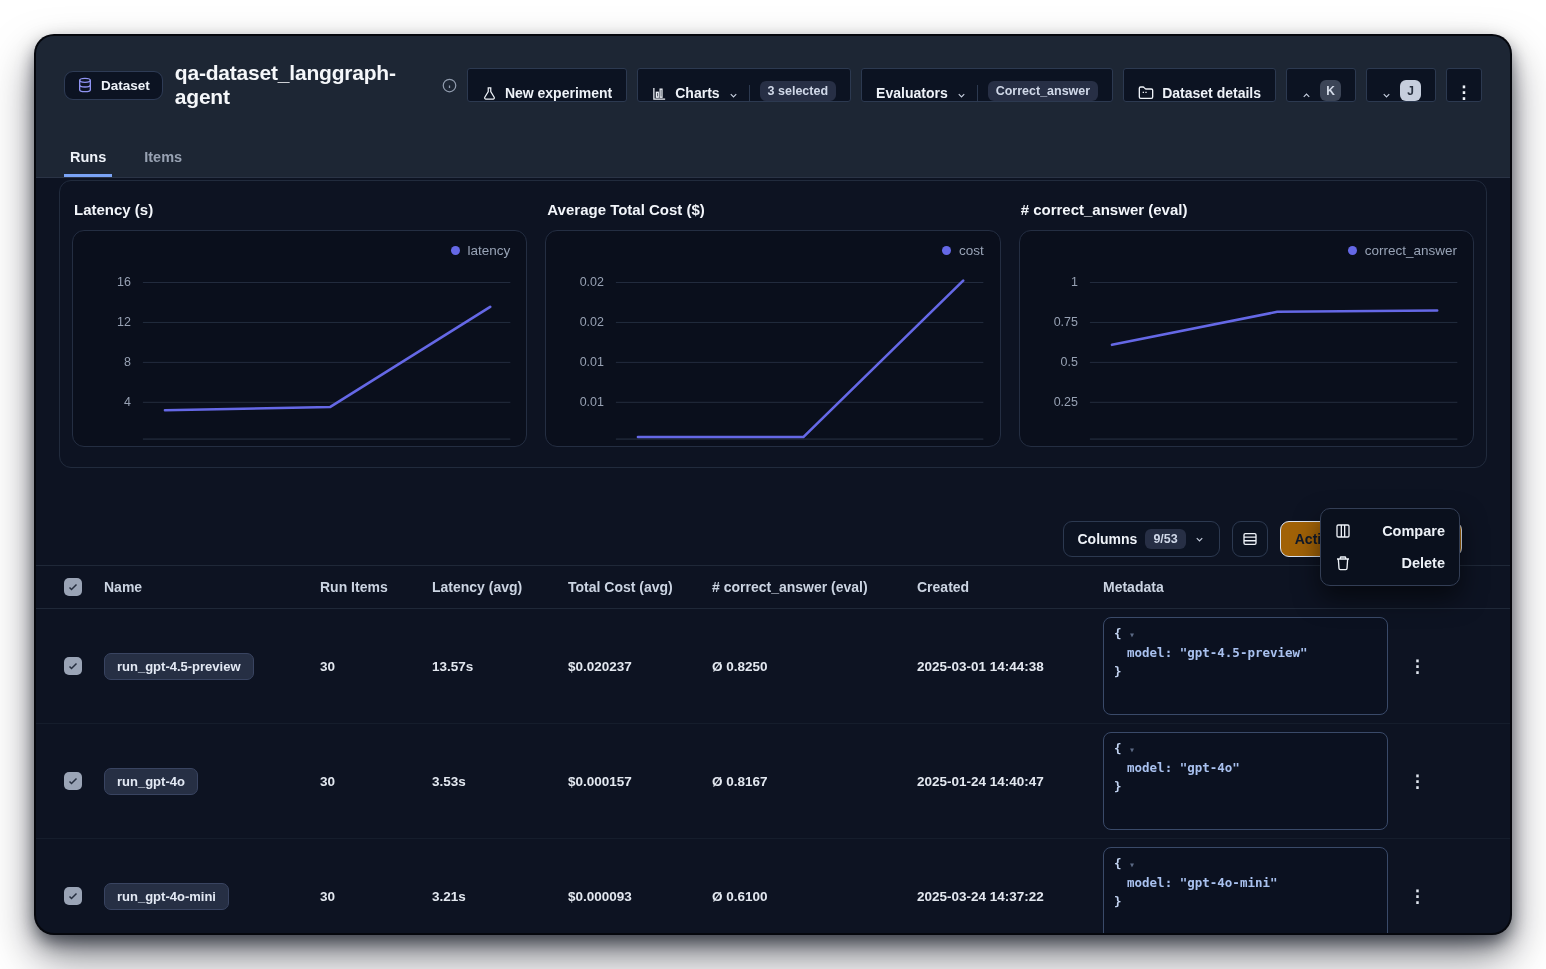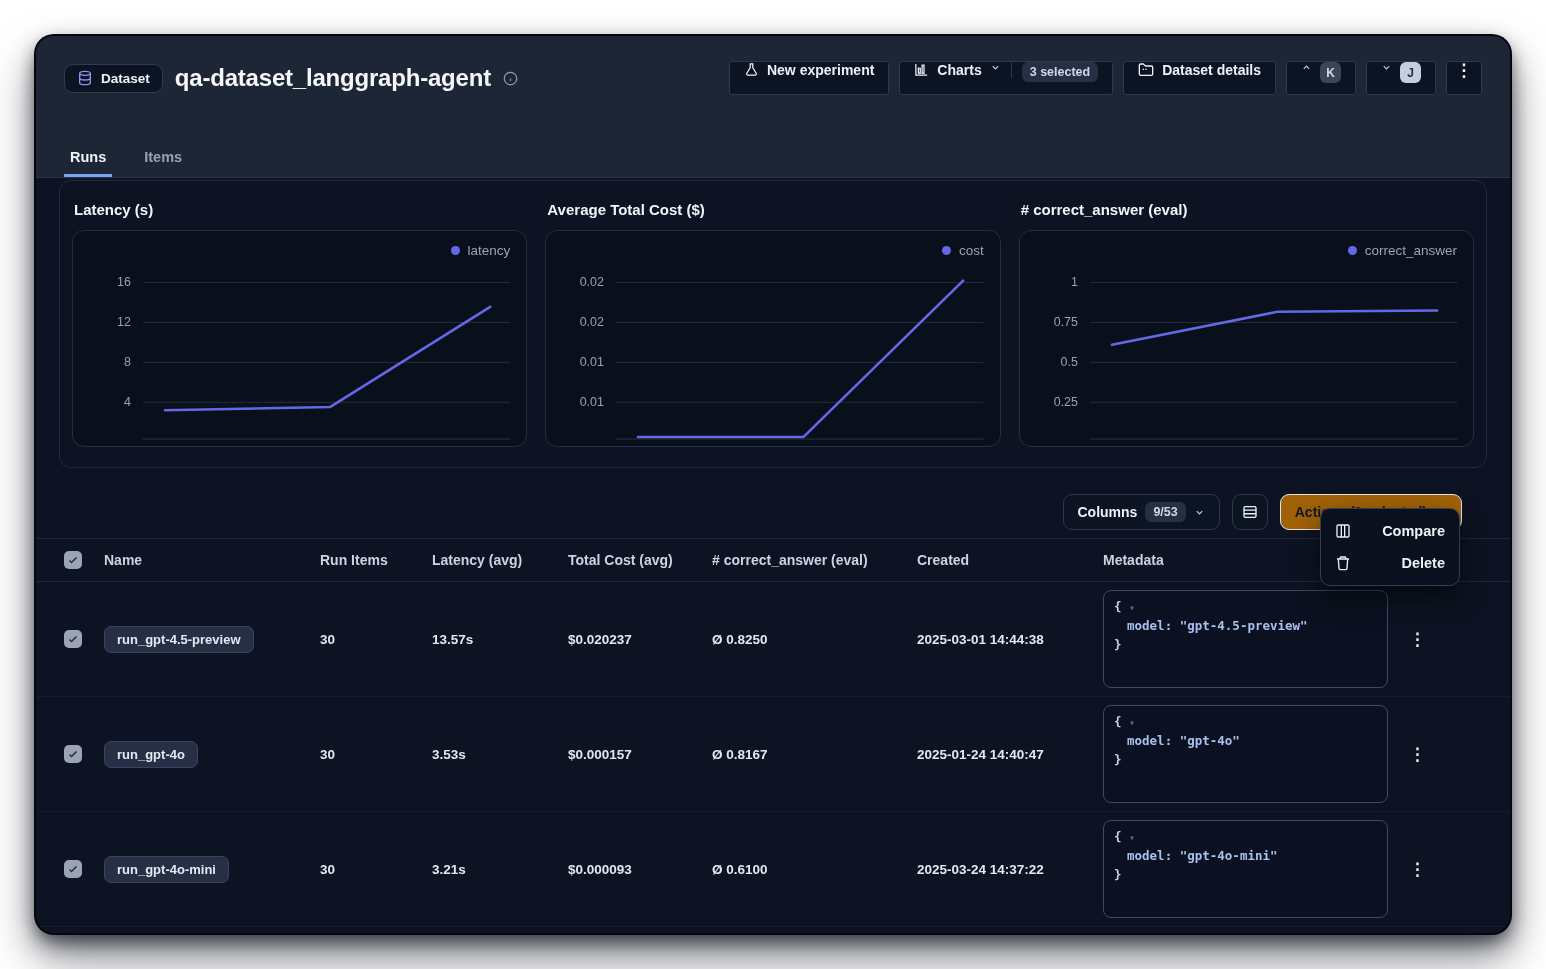--- a/index.html
+++ b/index.html
@@ -14,24 +14,24 @@
 
   
   .header { position:relative; height:142px; background:#1d2634; border-bottom:1px solid #2a3345; padding:0 28px; }
   .header-row { display:flex; align-items:center; gap:10px; padding-top:25px; }
   .hleft { display:flex; align-items:center; gap:12px; }
   .hright { display:flex; align-items:center; gap:10px; margin-left:auto; }
 
   .dataset-pill { display:flex; align-items:center; gap:8px; height:29px; padding:0 12px;
     background:#0c1322; border:1px solid #2e3b55; border-radius:9px;
     color:#eef2f8; font-size:13.5px; font-weight:700; }
-  .page-title { font-size:24px; font-weight:700; color:#f5f7fa; letter-spacing:-.2px; }
+  .page-title { font-size:21px; font-weight:700; color:#f5f7fa; letter-spacing:-.2px; }
   .info-ic { display:flex; align-items:center; color:#8f9aac; }
 
-  .hbtn { display:flex; align-items:flex-start; gap:8px; height:34px; padding:0 14px;
+  .hbtn { display:flex; align-items:flex-end; gap:8px; height:34px; padding:0 14px;
     background:#0c1322; border:1px solid #2c3950; border-radius:3px;
     color:#eef2f8; font-size:14px; font-weight:700; cursor:pointer; white-space:nowrap; }
   .hbtn .sep { width:1px; height:16px; background:#2c3950; margin:0 2px; }
   .mini-badge { background:#272f45; border-radius:6px; padding:3px 8px; font-size:12.5px;
     font-weight:700; color:#d0d8e8; }
   .chev { display:flex; align-items:center; color:#c6cede; }
   .letter-badge { width:21px; height:21px; border-radius:6px; display:flex; align-items:center;
     justify-content:center; font-size:12px; font-weight:700; }
   .letter-badge.dark { background:#3c4557; color:#d4dbe8; }
   .letter-badge.light { background:#c6cedd; color:#27303f; }
@@ -52,21 +52,21 @@
     background:#0a0f1c; overflow:hidden; }
   .legend { position:absolute; top:12px; right:16px; display:flex; align-items:center; gap:8px;
     color:#98a3b6; font-size:13.5px; }
   .legend-dot { width:9px; height:9px; border-radius:50%; }
 
   
   .toolbar { display:flex; justify-content:flex-end; align-items:center; gap:12px;
     padding:26px 48px 0 0; }
   .tbtn { display:flex; align-items:center; gap:8px; height:36px; padding:0 14px;
     background:#0c1322; border:1px solid #2c3950; border-radius:9px;
-    color:#eef2f8; font-size:14px; font-weight:700; cursor:pointer; }
+    color:#eef2f8; font-size:14px; font-weight:700; cursor:pointer;margin-top:27px; }
   .tbtn.square { width:36px; justify-content:center; padding:0; }
   .tbtn.primary { background:#a16207; border-color:#dbe4f3; color:#10192b; }
 
   
   .tablegrid { display:grid; grid-template-columns:48px 216px 112px 136px 144px 205px 186px 292px 1fr;
     padding:0 20px; align-items:center; }
   .thead { height:44px; margin-top:8px; border-top:1px solid #1f2838; border-bottom:1px solid #1f2838;
     color:#cbd4e2; font-size:14px; font-weight:700; }
   .trow { height:115px; border-bottom:1px solid #151d2c; color:#e3e8f0; font-size:13.5px; font-weight:600; }
   .checkbox { width:18px; height:18px; margin-left:8px; border-radius:5px; background:#9aa4b6;
@@ -139,20 +139,30 @@
           <span>Charts</span>
           <span class="chev">
             <svg width="11" height="11" viewBox="0 0 24 24" fill="none" stroke="currentColor" stroke-width="2.5">
                 <path d="M6 9l6 6 6-6"></path>
               </svg>
           </span>
           <span class="sep"></span>
           <span class="mini-badge">3 selected</span>
         </button>
 
+        <button class="hbtn">
+          <span>Evaluators</span>
+          <span class="chev">
+            <svg width="11" height="11" viewBox="0 0 24 24" fill="none" stroke="currentColor" stroke-width="2.5">
+                <path d="M6 9l6 6 6-6"></path>
+              </svg>
+          </span>
+          <span class="sep"></span>
+          <span class="mini-badge">Correct_answer</span>
+        </button>
 
         <button class="hbtn">
           <span>
             <svg width="16" height="16" viewBox="0 0 24 24" fill="none" stroke="#eef2f8" stroke-width="2">
               <path d="M4 20h16a2 2 0 0 0 2-2V8a2 2 0 0 0-2-2h-7.9a2 2 0 0 1-1.7-.9L9.2 3.9A2 2 0 0 0 7.5 3H4a2 2 0 0 0-2 2v13a2 2 0 0 0 2 2z"></path>
               <path d="M8 10v2M12 10v2"></path>
             </svg>
           </span>
           <span>Dataset details</span>
         </button>

